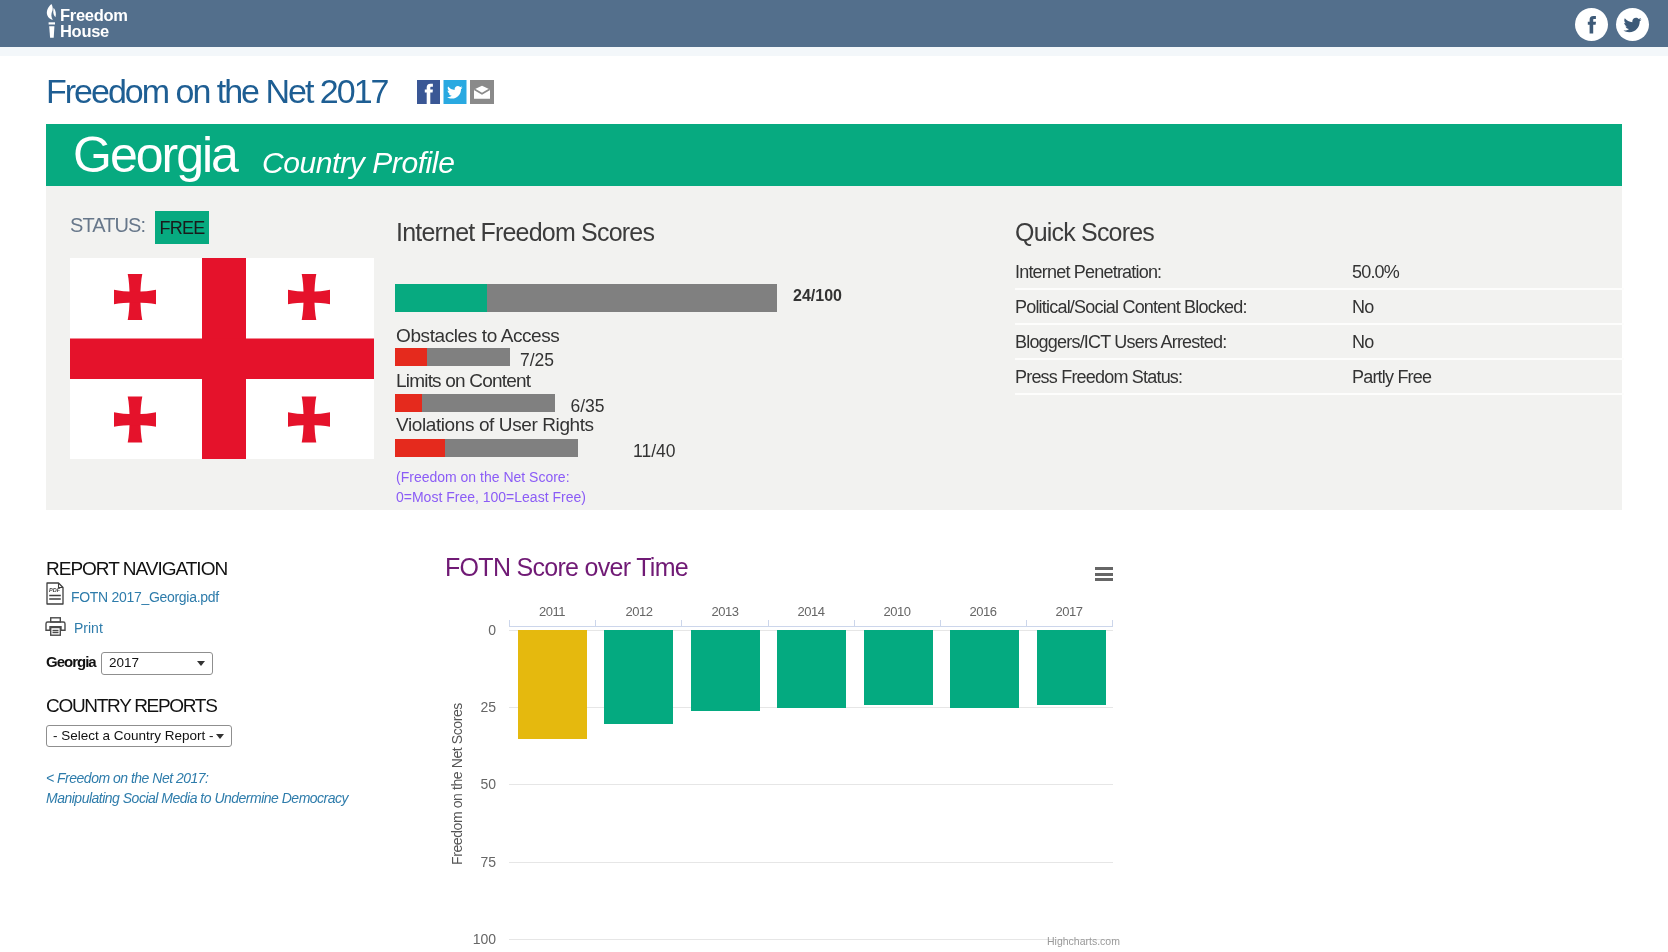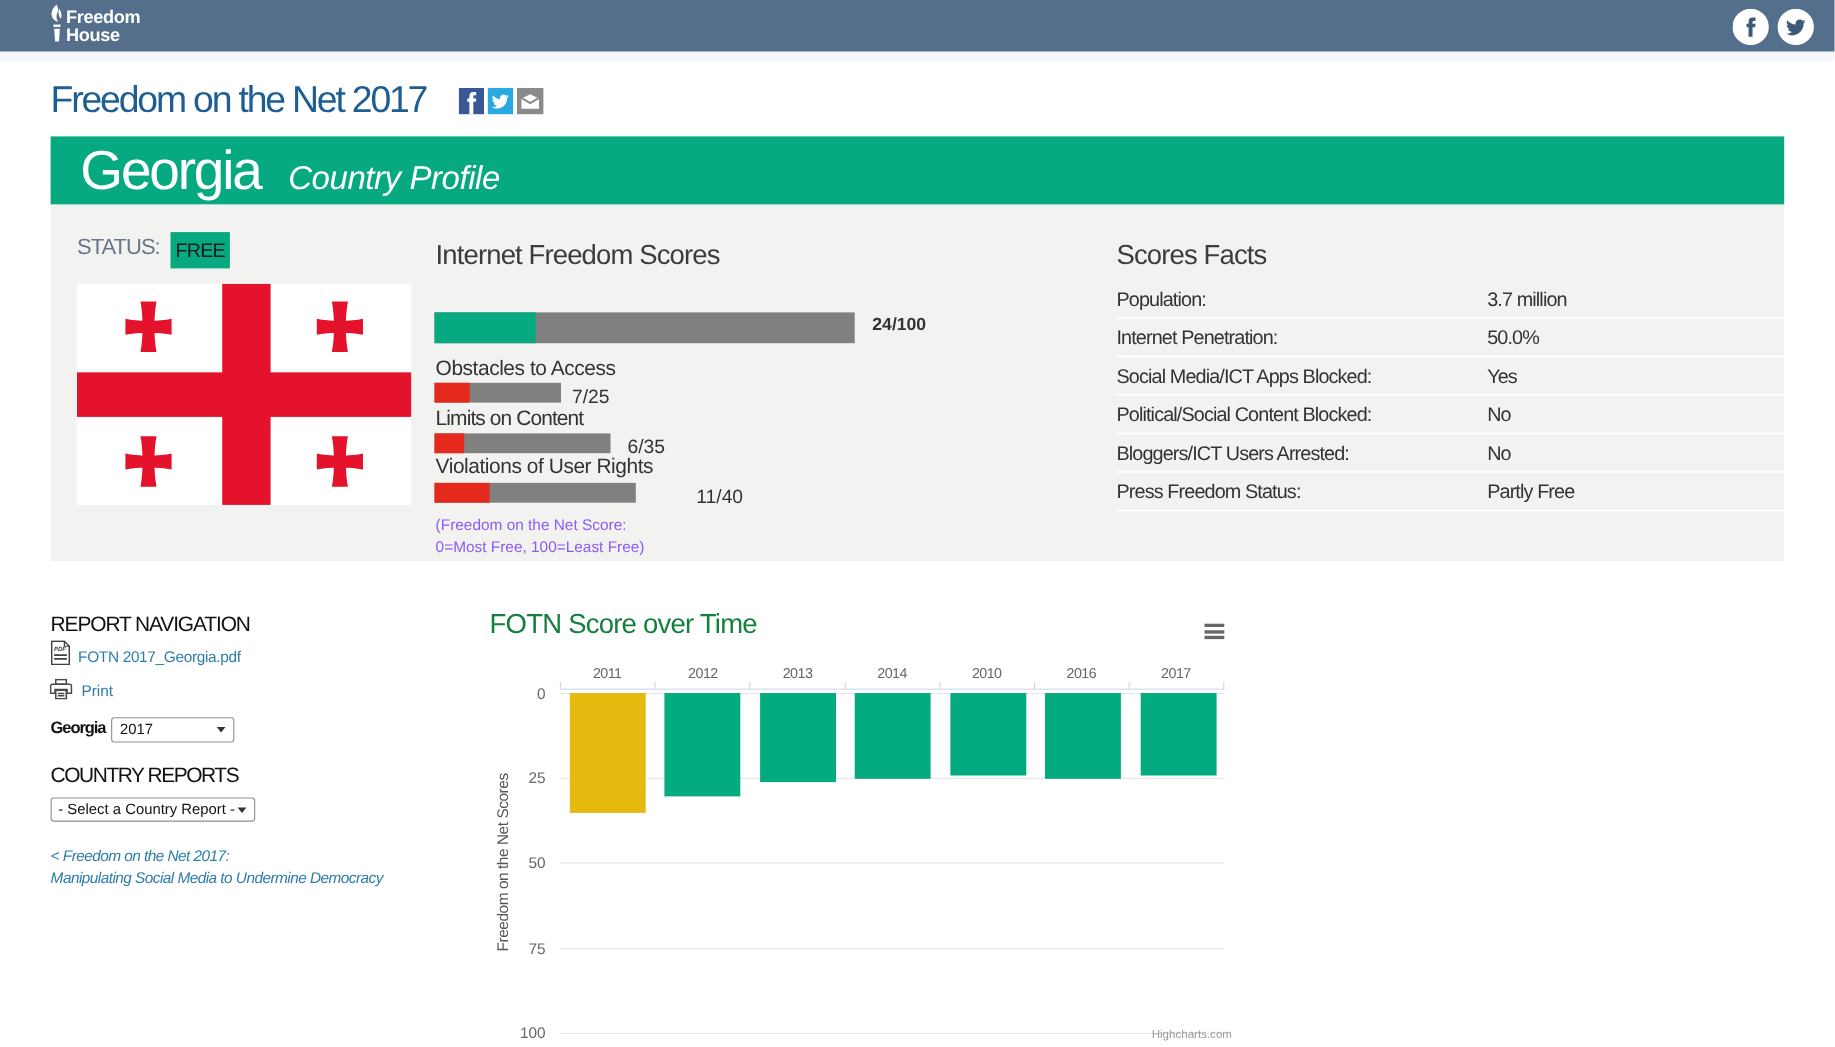--- a/index.html
+++ b/index.html
@@ -120,25 +120,23 @@
     <div class="abs" style="left:175.5px;top:112px;font-size:17.5px;color:#333;">6/35</div>
 
     <div class="abs" style="left:1px;top:130px;font-size:19px;letter-spacing:-0.4px;color:#333;">Violations of User Rights</div>
     <div class="abs bar" style="left:0;top:155px;width:183px;height:18px;"></div>
     <div class="abs" style="left:0;top:155px;width:50px;height:18px;background:#e52a1d;"></div>
     <div class="abs" style="left:194px;top:157px;font-size:17.5px;color:#333;margin-left:44px;">11/40</div>
 
     <div class="abs caption" style="left:1px;top:183px;line-height:20px;">(Freedom on the Net Score:<br>0=Most Free, 100=Least Free)</div>
   </div>
 
-  <div class="abs sec-title" style="left:1015px;top:218px;">Scores Facts</div>
+  <div class="abs sec-title" style="left:1015px;top:218px;">Quick Scores</div>
   <div class="abs" id="qf" style="left:1015px;top:255px;width:609px;height:212px;">
-    <div class="qrow"><span class="ql">Population:</span><span class="qv">3.7 million</span></div>
     <div class="qrow"><span class="ql">Internet Penetration:</span><span class="qv">50.0%</span></div>
-    <div class="qrow"><span class="ql">Social Media/ICT Apps Blocked:</span><span class="qv">Yes</span></div>
     <div class="qrow"><span class="ql">Political/Social Content Blocked:</span><span class="qv">No</span></div>
     <div class="qrow"><span class="ql">Bloggers/ICT Users Arrested:</span><span class="qv">No</span></div>
     <div class="qrow"><span class="ql">Press Freedom Status:</span><span class="qv">Partly Free</span></div>
   </div>
 
   <div class="abs" id="sidebar" style="left:46px;top:556px;width:360px;height:260px;">
     <div class="abs" style="left:0;top:2px;font-size:19px;letter-spacing:-1px;color:#111;">REPORT NAVIGATION</div>
     <svg class="abs" style="left:0;top:26px;" width="18" height="23" viewBox="0 0 18 23">
       <path d="M1 1 L12.5 1 L17 5.5 L17 22 L1 22 Z" fill="#fff" stroke="#3f3f3f" stroke-width="1.3" stroke-linejoin="round"></path>
       <path d="M12.5 1 L12.5 5.5 L17 5.5" fill="none" stroke="#3f3f3f" stroke-width="1.1"></path>
@@ -164,21 +162,21 @@
     </div>
     <div class="abs" style="left:0;top:139px;font-size:19px;letter-spacing:-1.3px;color:#111;">COUNTRY REPORTS</div>
     <div class="abs selbox" style="left:0;top:169px;width:184px;height:20px;">
       <span style="margin-left:6px;">- Select a Country Report -</span>
       <span class="selarr"></span>
     </div>
     <a class="link abs" style="left:0;top:212px;font-size:14px;letter-spacing:-0.5px;font-style:italic;line-height:20px;white-space:nowrap;">&lt; Freedom on the Net 2017:<br>Manipulating Social Media to Undermine Democracy</a>
   </div>
 
   <div class="abs" id="chart" style="left:430px;top:545px;width:740px;height:407px;">
-    <div class="abs" style="left:15px;top:8px;font-size:25px;letter-spacing:-0.7px;color:#15803d;">FOTN Score over Time</div>
+    <div class="abs" style="left:15px;top:8px;font-size:25px;letter-spacing:-0.7px;color:#701a75;">FOTN Score over Time</div>
     <div class="abs" style="left:665px;top:22px;width:18px;height:14px;">
       <div style="height:3px;background:#666;margin-bottom:2.5px;"></div>
       <div style="height:3px;background:#666;margin-bottom:2.5px;"></div>
       <div style="height:3px;background:#666;"></div>
     </div>
 
     <div class="abs xlab" style="left:87px;">2011</div>
     <div class="abs xlab" style="left:174px;">2012</div>
     <div class="abs xlab" style="left:260px;">2013</div>
     <div class="abs xlab" style="left:346px;">2014</div>

